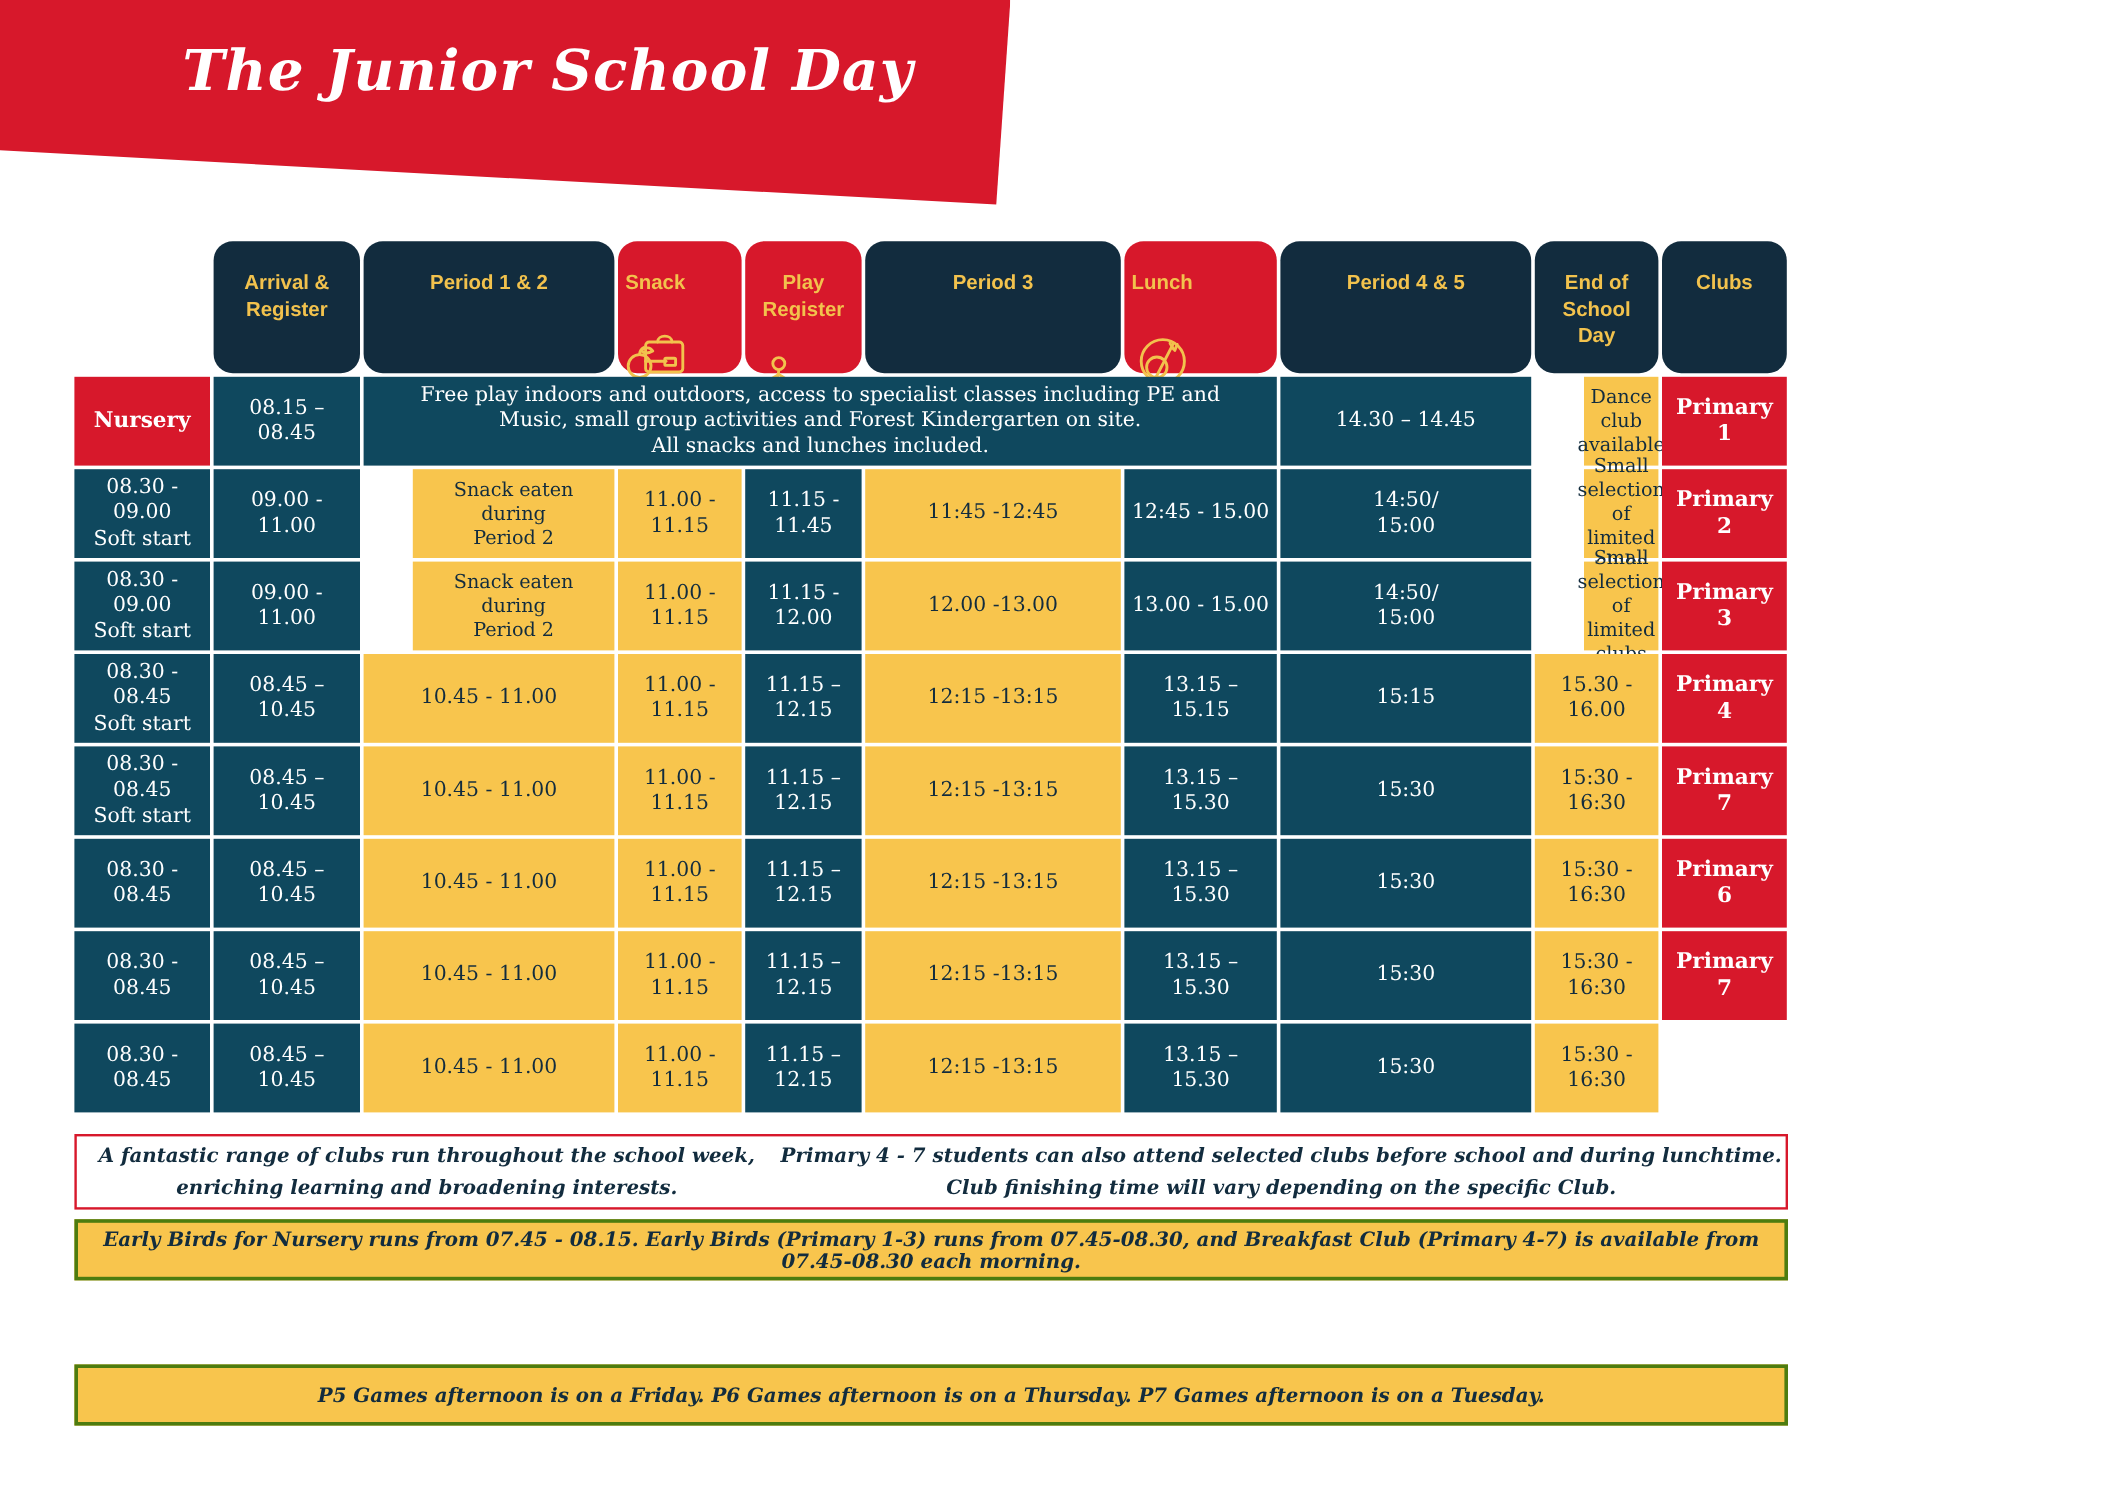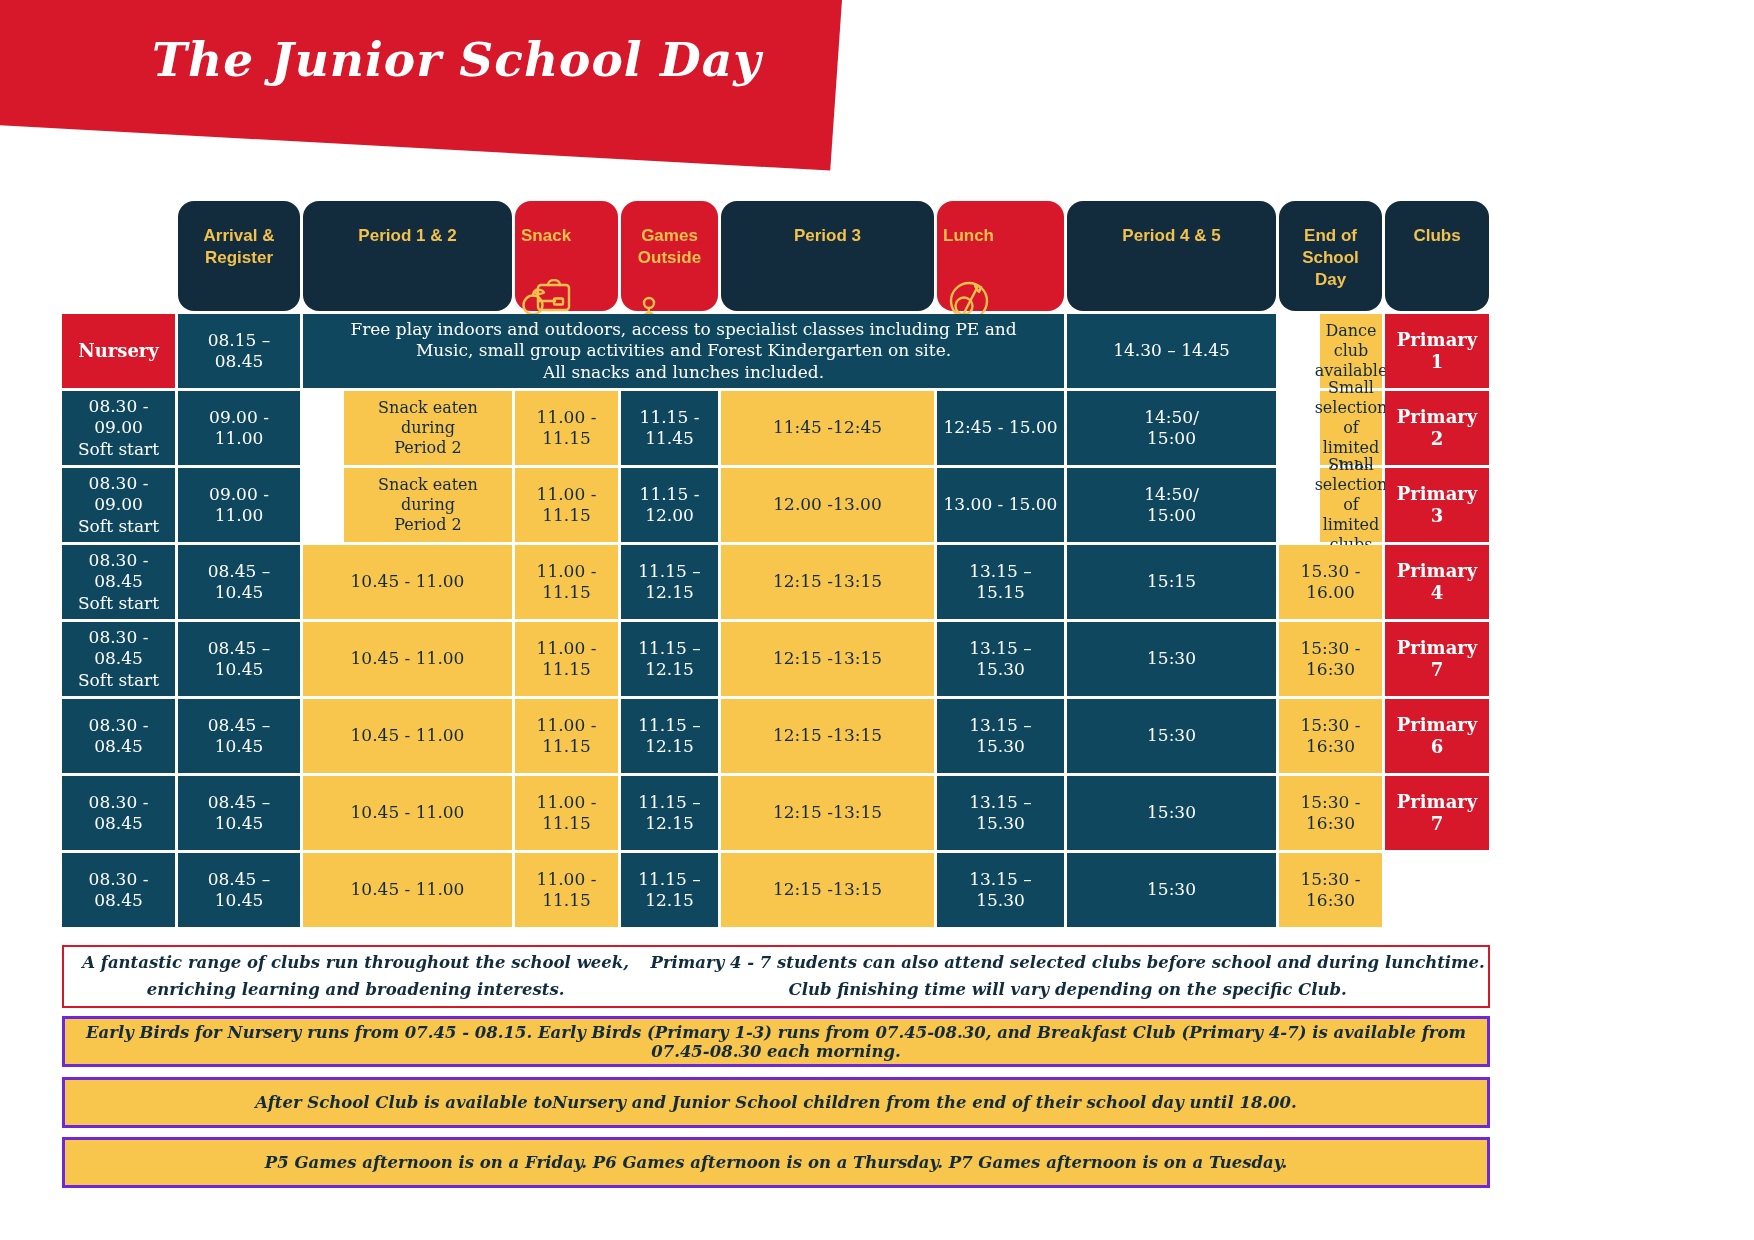--- a/index.html
+++ b/index.html
@@ -102,21 +102,21 @@
     font-size: 16.5px;
     line-height: 1.6;
     text-align: center;
   }
   .bar {
     position: absolute;
     left: 62px;
     width: 1428px; height: 51px;
     box-sizing: border-box;
     background: #F8C54D;
-    border: 3px solid #6d28d9;
+    border: 3px solid #4d7c0f;
     display: flex;
     align-items: center;
     justify-content: center;
     color: #122C3E;
     font-style: italic;
     font-weight: 700;
     font-size: 16.5px;
     text-align: center;
   }
   .bar1 { top: 1016px; }
@@ -146,21 +146,21 @@
             <path d="M27 11 C27 4.5, 39 4.5, 39 11"></path>
             <line x1="17" y1="27" x2="34" y2="27"></line>
             <rect x="33" y="24.5" width="9" height="6" rx="1"></rect>
             <circle cx="12" cy="31" r="9.5"></circle>
             <path d="M12 21.5 q0 -4 3.5 -6"></path>
             <path d="M13.5 18 q6 -4.5 9.5 0.5 q-6.5 3.5 -9.5 -0.5"></path>
           </svg>
         </span>
       </div>
       <div class="cell redc hdr icon-cell">
-        <span>Games Outside</span>
+        <span>Play Register</span>
         <span class="icn">
           <svg width="40" height="50" viewBox="0 0 40 50">
             <circle cx="22" cy="7" r="5"></circle>
             <path d="M22 12.5 L20 27"></path>
             <path d="M22 16 L12 22"></path>
             <path d="M22 16 L30 21"></path>
             <path d="M20 27 L13 41"></path>
             <path d="M20 27 L26 39"></path>
             <line x1="7" y1="44" x2="29" y2="44"></line>
             <circle cx="11" cy="46.5" r="2.8"></circle>
@@ -303,16 +303,15 @@
     </div>
 
   </div>
 
   <div class="note-box">
     <div>A fantastic range of clubs run throughout the school week, enriching learning and broadening interests.</div>
     <div>Primary 4 - 7 students can also attend selected clubs before school and during lunchtime. Club finishing time will vary depending on the specific Club.</div>
   </div>
 
   <div class="bar bar1">Early Birds for Nursery runs from 07.45 - 08.15. Early Birds (Primary 1-3) runs from 07.45-08.30, and Breakfast Club (Primary 4-7) is available from 07.45-08.30 each morning.</div>
-  <div class="bar bar2">After School Club is available toNursery and Junior School children from the end of their school day until 18.00.</div>
   <div class="bar bar3">P5 Games afternoon is on a Friday. P6 Games afternoon is on a Thursday. P7 Games afternoon is on a Tuesday.</div>
 
 </div>
 
 </body></html>

